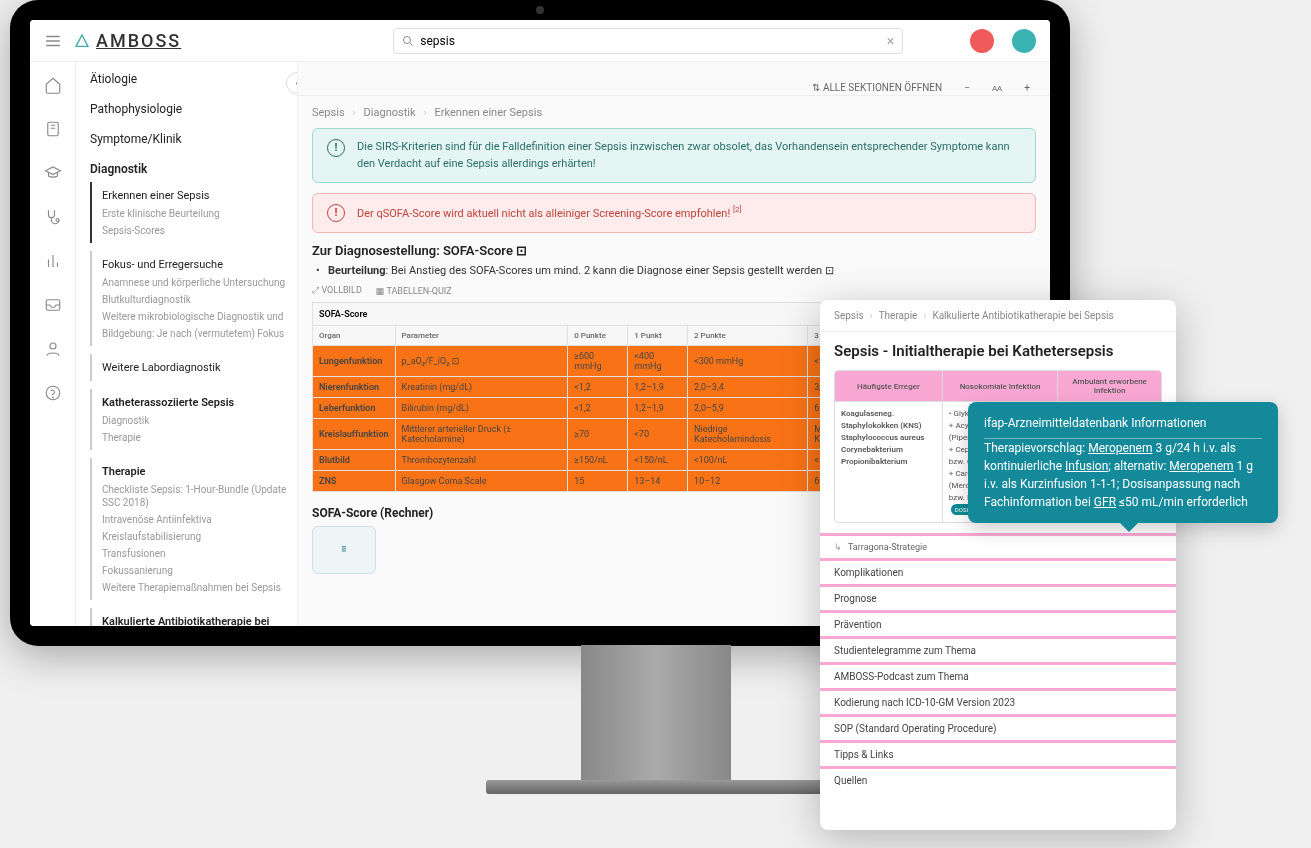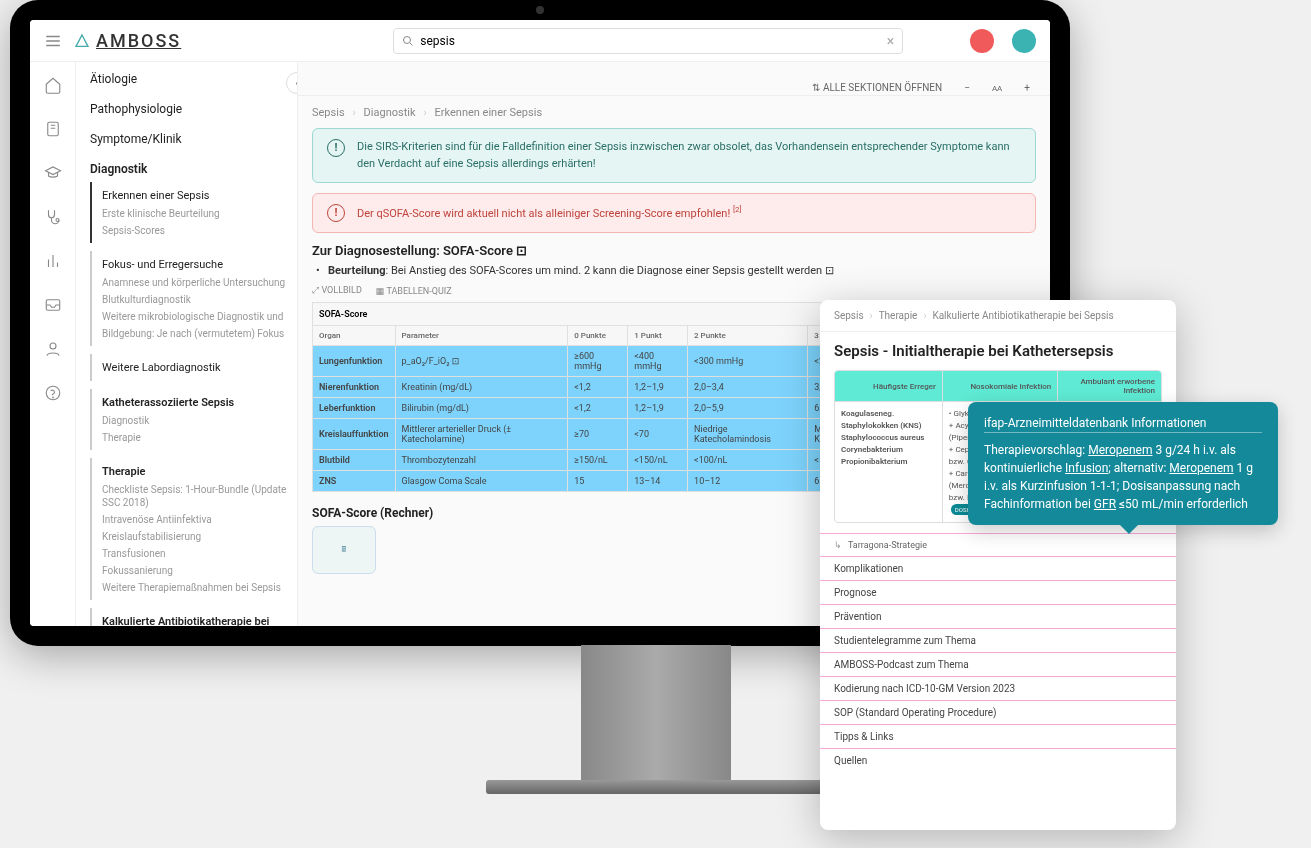--- a/index.html
+++ b/index.html
@@ -46,47 +46,47 @@
   .callout{ border:1px solid; border-radius:6px; padding:10px 14px; display:flex; gap:12px; font-size:11px; align-items:flex-start; margin-bottom:10px; line-height:1.5;}
   .callout.teal{ background:#e5f5f3; border-color:#9bd9d2; color:#2a6e67;}
   .callout.red{ background:#fdeceb; border-color:#f3b7b3; color:#c0433d;}
   .callout .cicon{ width:18px; height:18px; border:1.5px solid currentColor; border-radius:50%; flex-shrink:0; display:flex; align-items:center; justify-content:center; font-weight:bold; font-size:11px;}
   
   .section-title{ font-size:13px; font-weight:600; color:#222; margin:8px 0 6px;}
   .bullet{ font-size:11px; color:#333; margin:4px 0 8px; padding-left:16px; position:relative;}
   .bullet::before{ content:"•"; position:absolute; left:4px;}
   .tab-btns{ display:flex; gap:14px; font-size:9px; color:#888; margin:6px 0; align-items:center;}
   
-  table.sofa{ width:100%; border-collapse:collapse; font-size:9px; background:#7dd3fc;}
+  table.sofa{ width:100%; border-collapse:collapse; font-size:9px; background:#f97316;}
   table.sofa th, table.sofa td{ border:1px solid #e0e0e0; padding:5px 6px; text-align:left; color:#444;}
   table.sofa thead th{ background:#f7f7f7; font-weight:500; font-size:8px; color:#666;}
   table.sofa td:first-child{ font-weight:600; font-size:9px;}
   .table-caption{ font-size:9px; font-weight:600; padding:6px; background:#f7f7f7; border:1px solid #e0e0e0; border-bottom:none;}
   
   .calc-title{ font-size:12px; font-weight:700; margin:14px 0 6px; color:#222;}
   .calc-box{ width:64px; height:48px; background:#eef5f5; border:1px solid #cde; border-radius:6px; display:flex; align-items:center; justify-content:center; font-size:8px; color:#69a;}
   
   
   .panel { position:absolute; left:820px; top:300px; width:356px; height:530px; background:#fff; border-radius:8px; box-shadow:0 8px 40px rgba(0,0,0,.25); display:flex; flex-direction:column; overflow:hidden; z-index:10;}
   .panel-crumb{ padding:10px 14px; font-size:10px; color:#888; border-bottom:1px solid #eee; display:flex; gap:6px; align-items:center;}
   .panel-title{ padding:10px 14px; font-size:15px; font-weight:600; color:#222;}
   .panel-table{ margin:0 14px 6px; border:1px solid #ddd; border-radius:4px; overflow:hidden; font-size:9px;}
-  .panel-table thead th{ background:#5eead4; border-bottom:1px solid #ddd; padding:6px; text-align:right; font-weight:500; font-size:8px; color:#555;}
+  .panel-table thead th{ background:#f9a8d4; border-bottom:1px solid #ddd; padding:6px; text-align:center; font-weight:500; font-size:8px; color:#555;}
   .panel-table td{ padding:6px; font-size:8px; color:#555; vertical-align:top; line-height:1.5;}
   .panel-table table{ width:100%; border-collapse:collapse;}
   .panel-table thead th+th, .panel-table td+td{ border-left:1px solid #ddd;}
   .dosis-tag{ display:inline-block; background:#0b8a95; color:#fff; font-size:6px; padding:1px 4px; border-radius:6px; margin-left:2px;}
   .panel-links{ padding:4px 0; flex:1; overflow:auto;}
-  .panel-links div{ padding:6px 14px; font-size:10px; color:#444; cursor:pointer; border-top:1px solid #f9a8d4;}
+  .panel-links div{ padding:6px 14px; font-size:10px; color:#444; cursor:pointer; border-top:3px solid #f9a8d4;}
   .panel-links div:first-child{ font-size:9px; color:#666; padding-left:28px; position:relative;}
   .panel-links div:first-child::before{ content:"↳"; position:absolute; left:14px; color:#999;}
   
   
   .tooltip{ position:absolute; left:968px; top:402px; width:310px; background:#13899a; color:#fff; border-radius:8px; padding:12px 16px; font-size:12px; line-height:1.5; z-index:20; box-shadow:0 6px 20px rgba(0,0,0,.2);}
-  .tooltip h5{ font-size:12px; font-weight:400; border-bottom:1px solid rgba(255,255,255,.4); margin-bottom:8px;}
+  .tooltip h5{ font-size:12px; font-weight:400; border-bottom:1px solid rgba(255,255,255,.4); padding-bottom:6px; }
   .tooltip .under{ text-decoration:underline;}
   .tooltip::after{ content:""; position:absolute; bottom:-9px; right:140px; width:0; height:0; border-left:9px solid transparent; border-right:9px solid transparent; border-top:9px solid #13899a;}
   
   .sup{ font-size:8px; vertical-align:super;}
   svg{ display:block;}
 </style>
 </head>
 <body>
 
 <div class="monitor">

